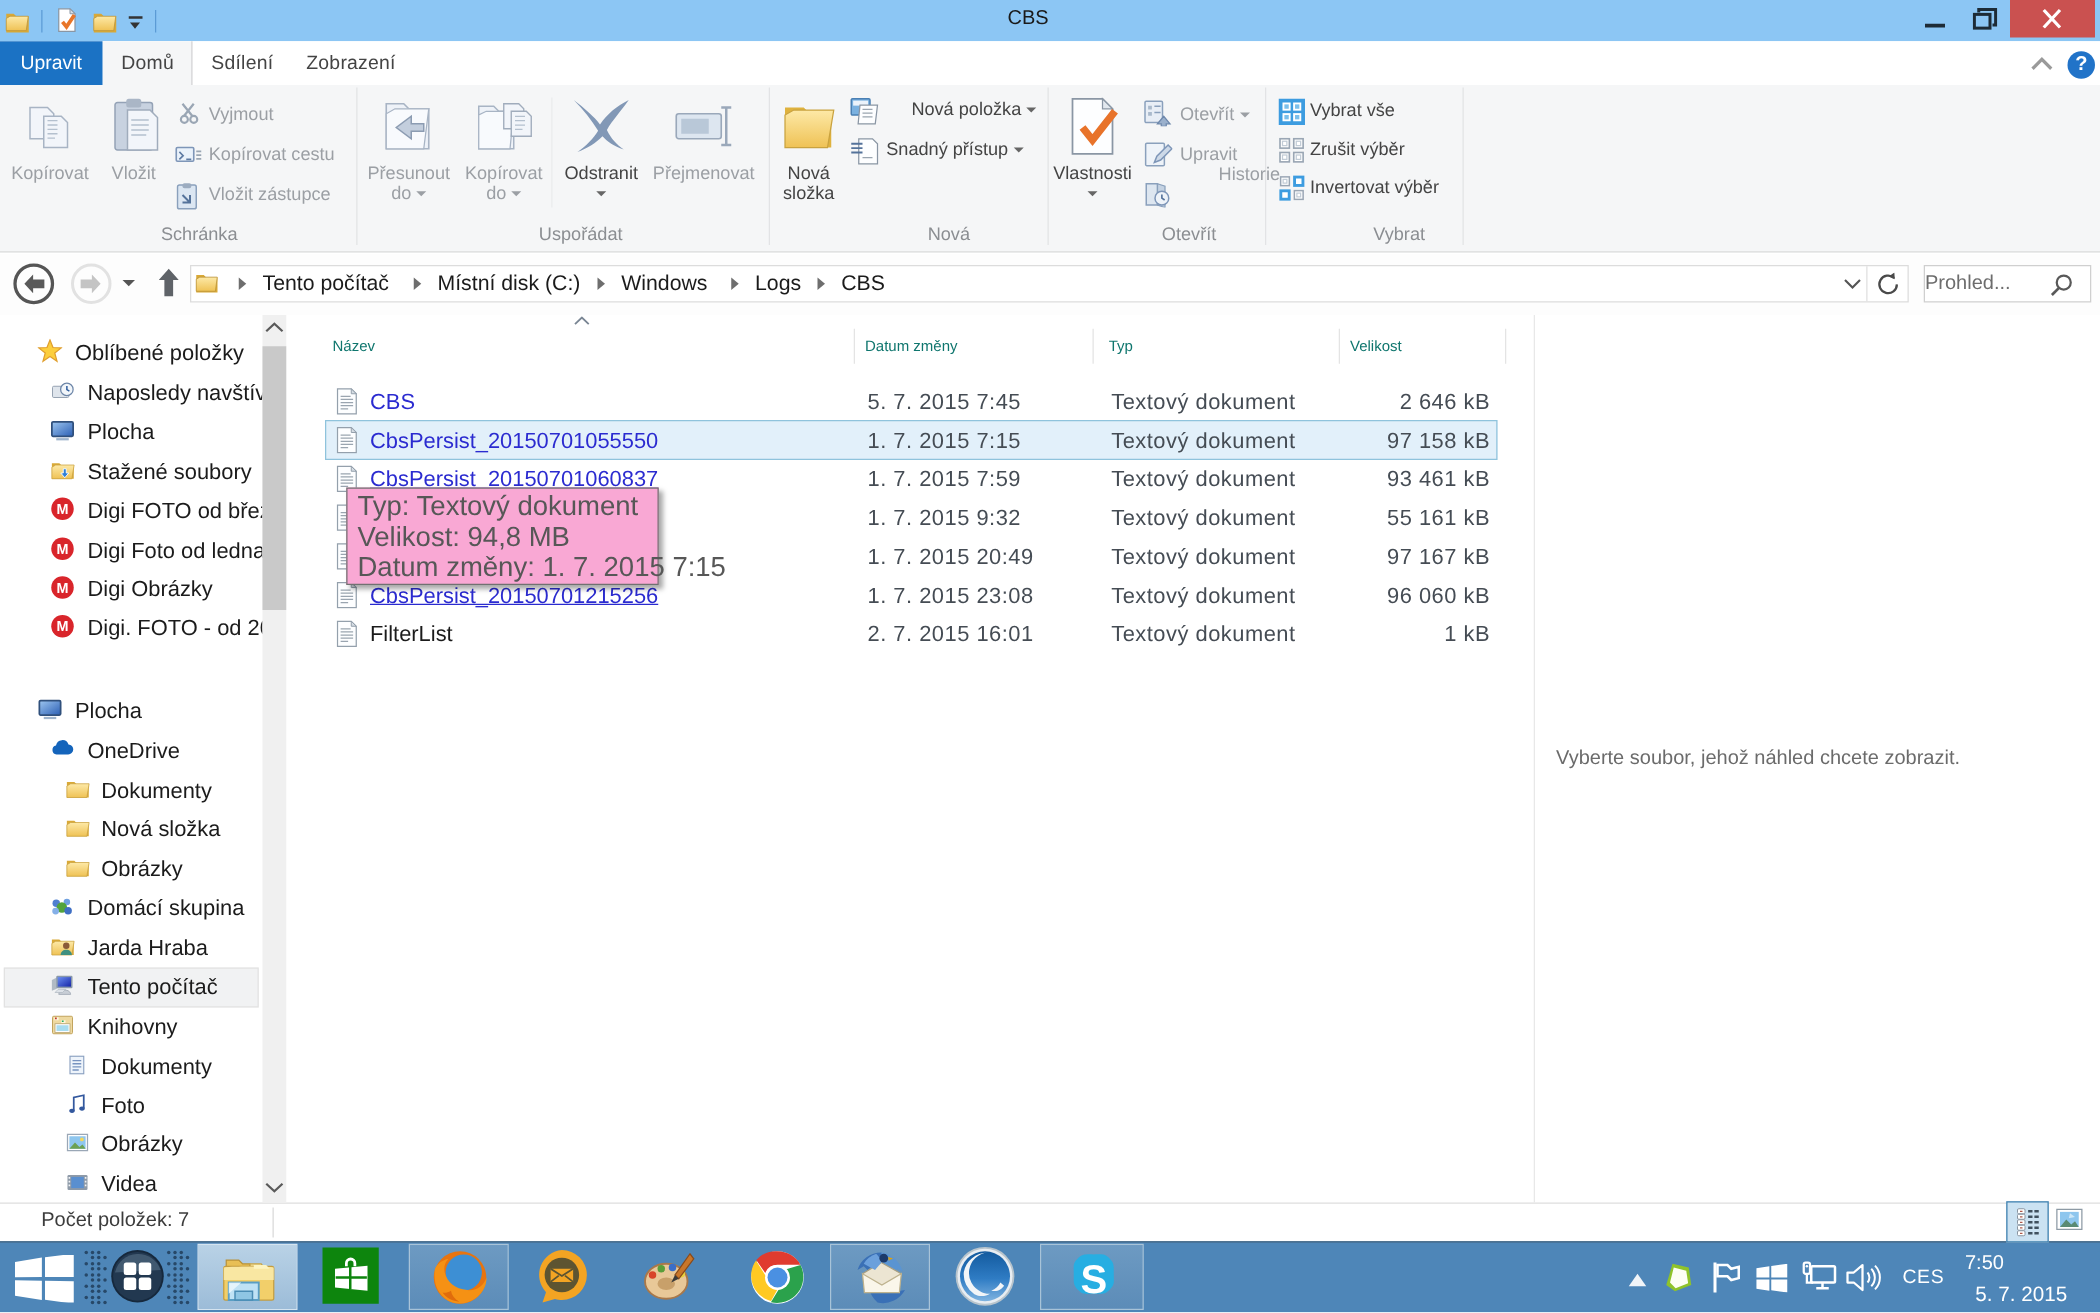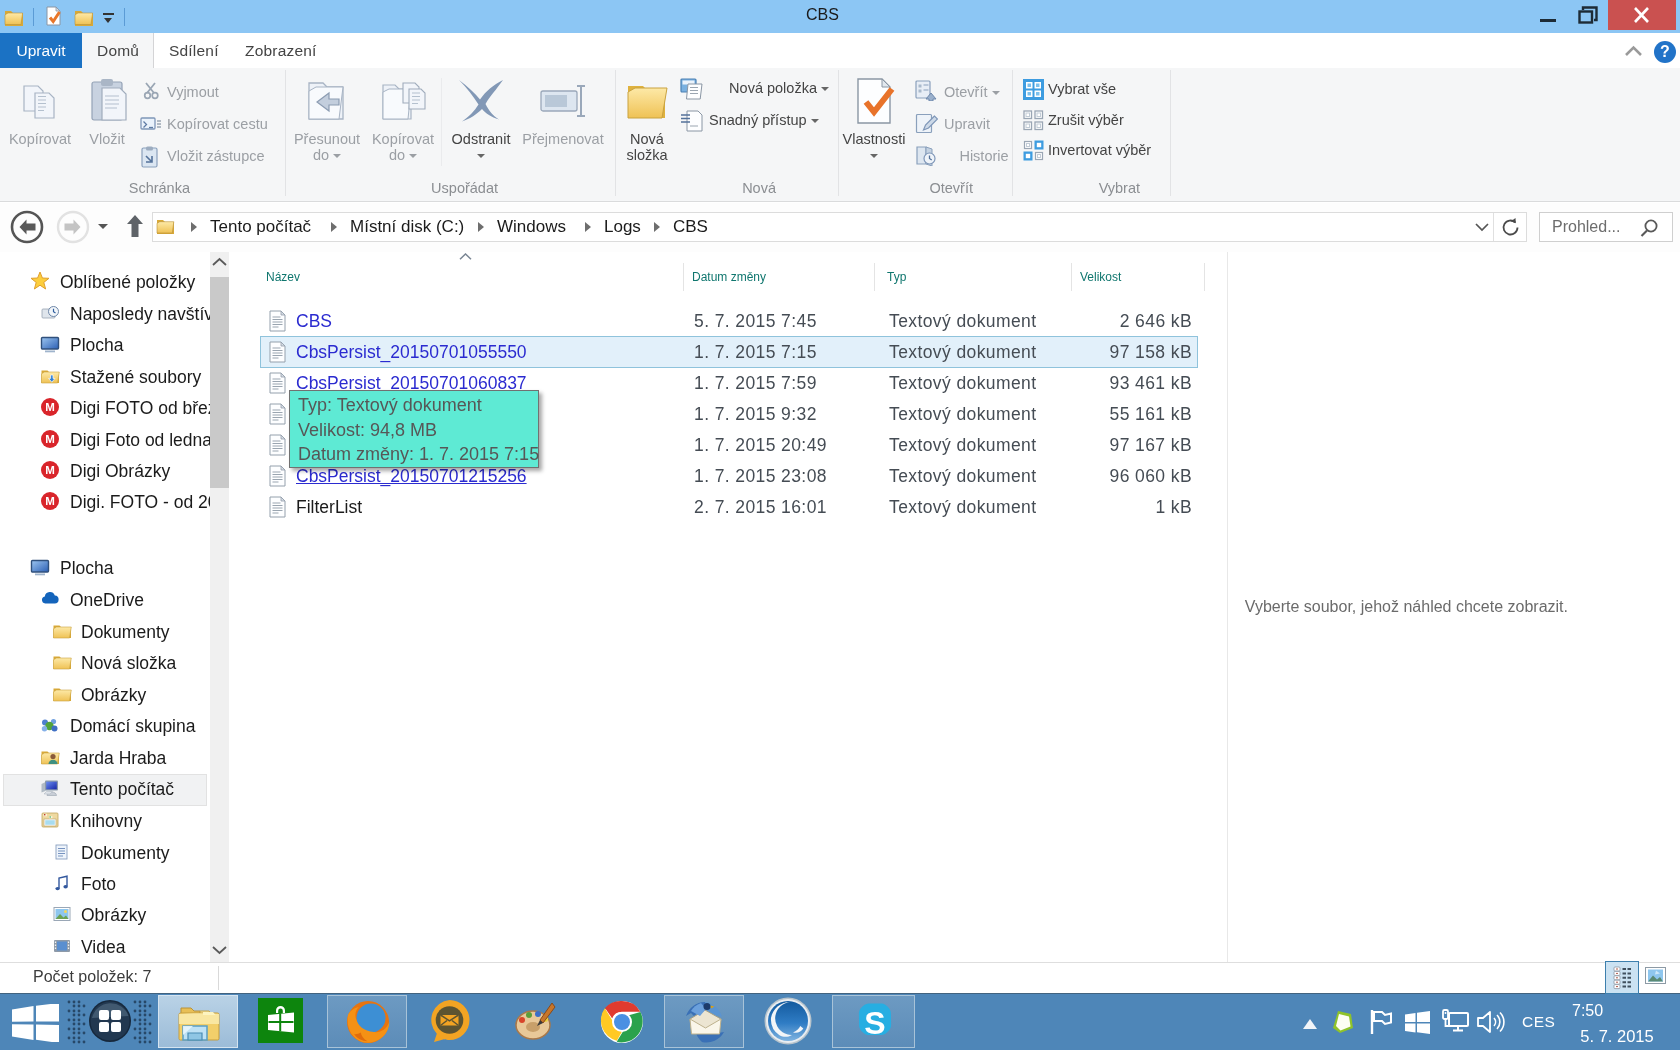--- a/index.html
+++ b/index.html
@@ -15,37 +15,37 @@
 #taskbar{left:0;top:993px;width:1680px;height:57px;background:#4e86b8;border-top:1px solid #42637f}
 .tabtxt{top:40px;height:22px;line-height:22px;color:#444;font-size:15.5px;letter-spacing:0.2px}
 #soubor{left:0;top:33px;width:82px;height:35px;background:#1b72c4;color:#fff;text-align:center;line-height:35px;font-size:15.5px}
 .gsep{width:1px;top:70px;height:126px;background:#e2e3e5}
 .glabel{top:180px;height:16px;line-height:16px;color:#8b8e92;font-size:14.5px;text-align:right}
 .btxt{color:#444;font-size:14.5px;text-align:center}
 .gray{color:#9b9fa4}
 .caret{display:inline-block;width:0;height:0;border-left:4px solid transparent;border-right:4px solid transparent;border-top:4px solid #666;vertical-align:middle}
 .caretg{border-top-color:#9b9fa4}
 #addrbox{left:152px;top:212px;width:1375px;height:30px;background:#fff;border:1px solid #dcdcdc}
-#searchbox{left:1539px;top:212px;width:134px;height:30px;background:#fff;border:1px solid #cfcfcf;color:#6d6d6d;line-height:28px;padding-left:12px;font-size:16px}
+#searchbox{left:1539px;top:212px;width:134px;height:30px;background:#fff;border:1px solid #cfcfcf;color:#6d6d6d;line-height:28px;font-size:16px}
 .crumb{top:216px;height:22px;line-height:22px;color:#1b1b1b;font-size:17px}
 
 .nav1{left:60px}
 .nav2{left:70px}
 .nav3{left:81px}
 .navit{height:24px;line-height:24px;font-size:17.5px;color:#1b1b1b;white-space:nowrap}
 
 .hdr{top:262px;height:30px;line-height:30px;color:#0f766e;font-size:12px}
 .hsep{top:263px;height:28px;width:1px;background:#e4e4e4}
 .row{height:23px;line-height:23px;font-size:17.5px;white-space:nowrap}
 .blue{color:#2b2bd0}
 .und{text-decoration:underline}
 .cell{color:#454c54;letter-spacing:.4px}
 .szr{text-align:right;width:110px}
 #selrow{left:260px;top:336px;width:938px;height:32px;background:#e2f0fa;border:1px solid #8fc3dc}
-#tooltip{left:289px;top:390px;width:250px;height:78px;background:#5eead4;border:1px solid #717171;box-shadow:3px 3px 4px rgba(0,0,0,.35);color:#575757;font-size:18px;padding:2px 0 0 8px;line-height:24.5px;white-space:nowrap}
+#tooltip{left:277px;top:390px;width:250px;height:78px;background:#f9a8d4;border:1px solid #717171;box-shadow:3px 3px 4px rgba(0,0,0,.35);color:#575757;font-size:22px;padding:2px 0 0 8px;line-height:24.5px;white-space:nowrap}
 #vline{left:1227px;top:252px;width:1px;height:710px;background:#e8e8e8}
 #preview{left:1188px;top:598px;width:380px;height:22px;color:#6b6b6b;font-size:16px;text-align:right}
 
 #sb{left:210px;top:252px;width:19px;height:710px;background:#f0f0f0}
 
 .tbtn{top:995px;height:53px}
 .run{border:1px solid #a8c3d8;background:linear-gradient(#6d9ac2,#5c8cb8)}
 .active{border:1px solid #d5e4f0;background:linear-gradient(#b9d2e6,#9cbcd8)}
 </style></head>
 <body>
@@ -339,21 +339,21 @@
 <div class="a btxt gray" style="left:287px;top:131px;width:80px">Přesunout<br>do <span class="caret caretg"></span></div>
 <div class="a btxt gray" style="left:363px;top:131px;width:80px">Kopírovat<br>do <span class="caret caretg"></span></div>
 <div class="a btxt" style="left:441px;top:131px;width:80px">Odstranit<br><span class="caret"></span></div>
 <div class="a btxt gray" style="left:515px;top:131px;width:96px">Přejmenovat</div>
 <div class="a btxt" style="left:615px;top:131px;width:64px">Nová<br>složka</div>
 <div class="a btxt" style="left:709px;top:80px;width:120px;text-align:right">Nová položka <span class="caret"></span></div>
 <div class="a btxt" style="left:709px;top:112px;width:130px;text-align:left">Snadný přístup <span class="caret"></span></div>
 <div class="a btxt" style="left:842px;top:131px;width:64px">Vlastnosti<br><span class="caret"></span></div>
 <div class="a btxt gray" style="left:944px;top:84px;width:80px;text-align:left">Otevřít <span class="caret caretg"></span></div>
 <div class="a btxt gray" style="left:944px;top:116px;width:80px;text-align:left">Upravit</div>
-<div class="a btxt gray" style="left:944px;top:148px;width:80px;text-align:center">Historie</div>
+<div class="a btxt gray" style="left:944px;top:132px;width:80px;text-align:right">Historie</div>
 <div class="a btxt" style="left:1048px;top:81px;width:110px;text-align:left">Vybrat vše</div>
 <div class="a btxt" style="left:1048px;top:112px;width:110px;text-align:left">Zrušit výběr</div>
 <div class="a btxt" style="left:1048px;top:142px;width:130px;text-align:left">Invertovat výběr</div>
 
 <div class="a" id="addrbox"></div>
 <div class="a" style="left:1493px;top:213px;width:1px;height:28px;background:#e0e0e0"></div>
 <div class="a" id="searchbox">Prohled...</div>
 <svg class="a" style="left:10px;top:210px" width="34" height="34" viewBox="0 0 34 34">
       <circle cx="17" cy="17" r="15" fill="none" stroke="#555" stroke-width="2.6"></circle>
       <path d="M9.5 17l7-7.5v4h9v7h-9v4z" fill="#595959"></path>

